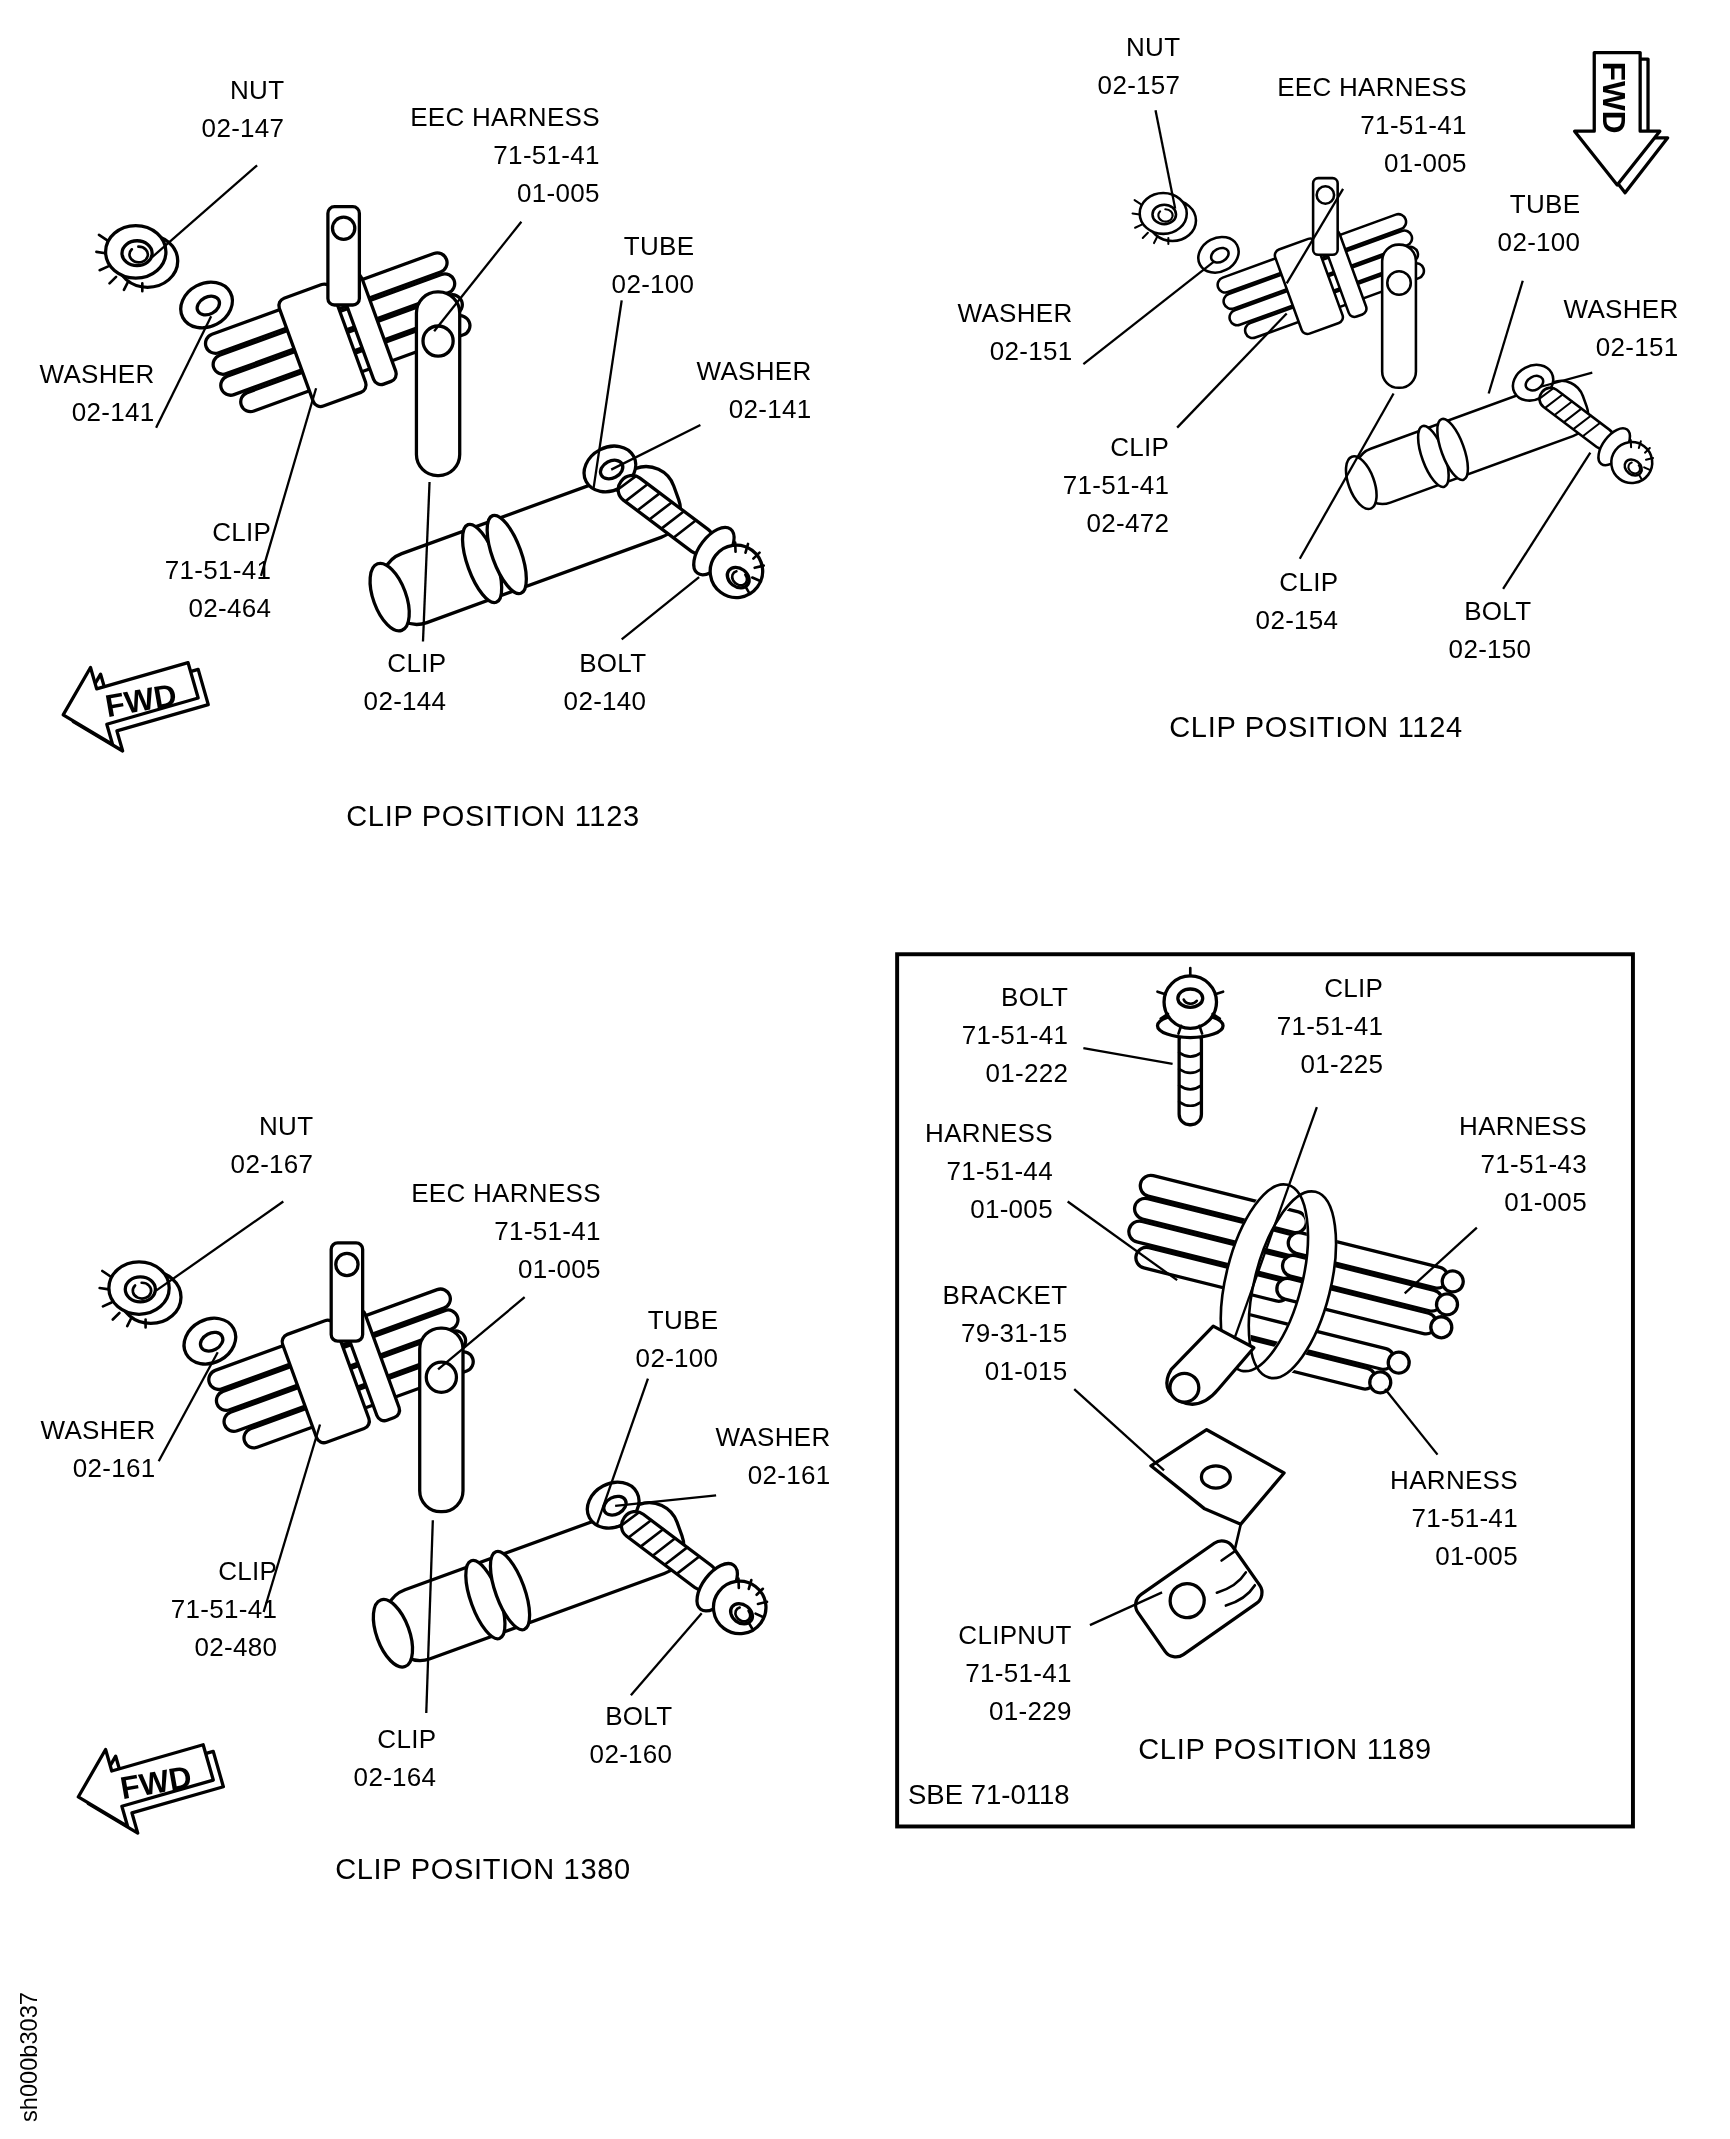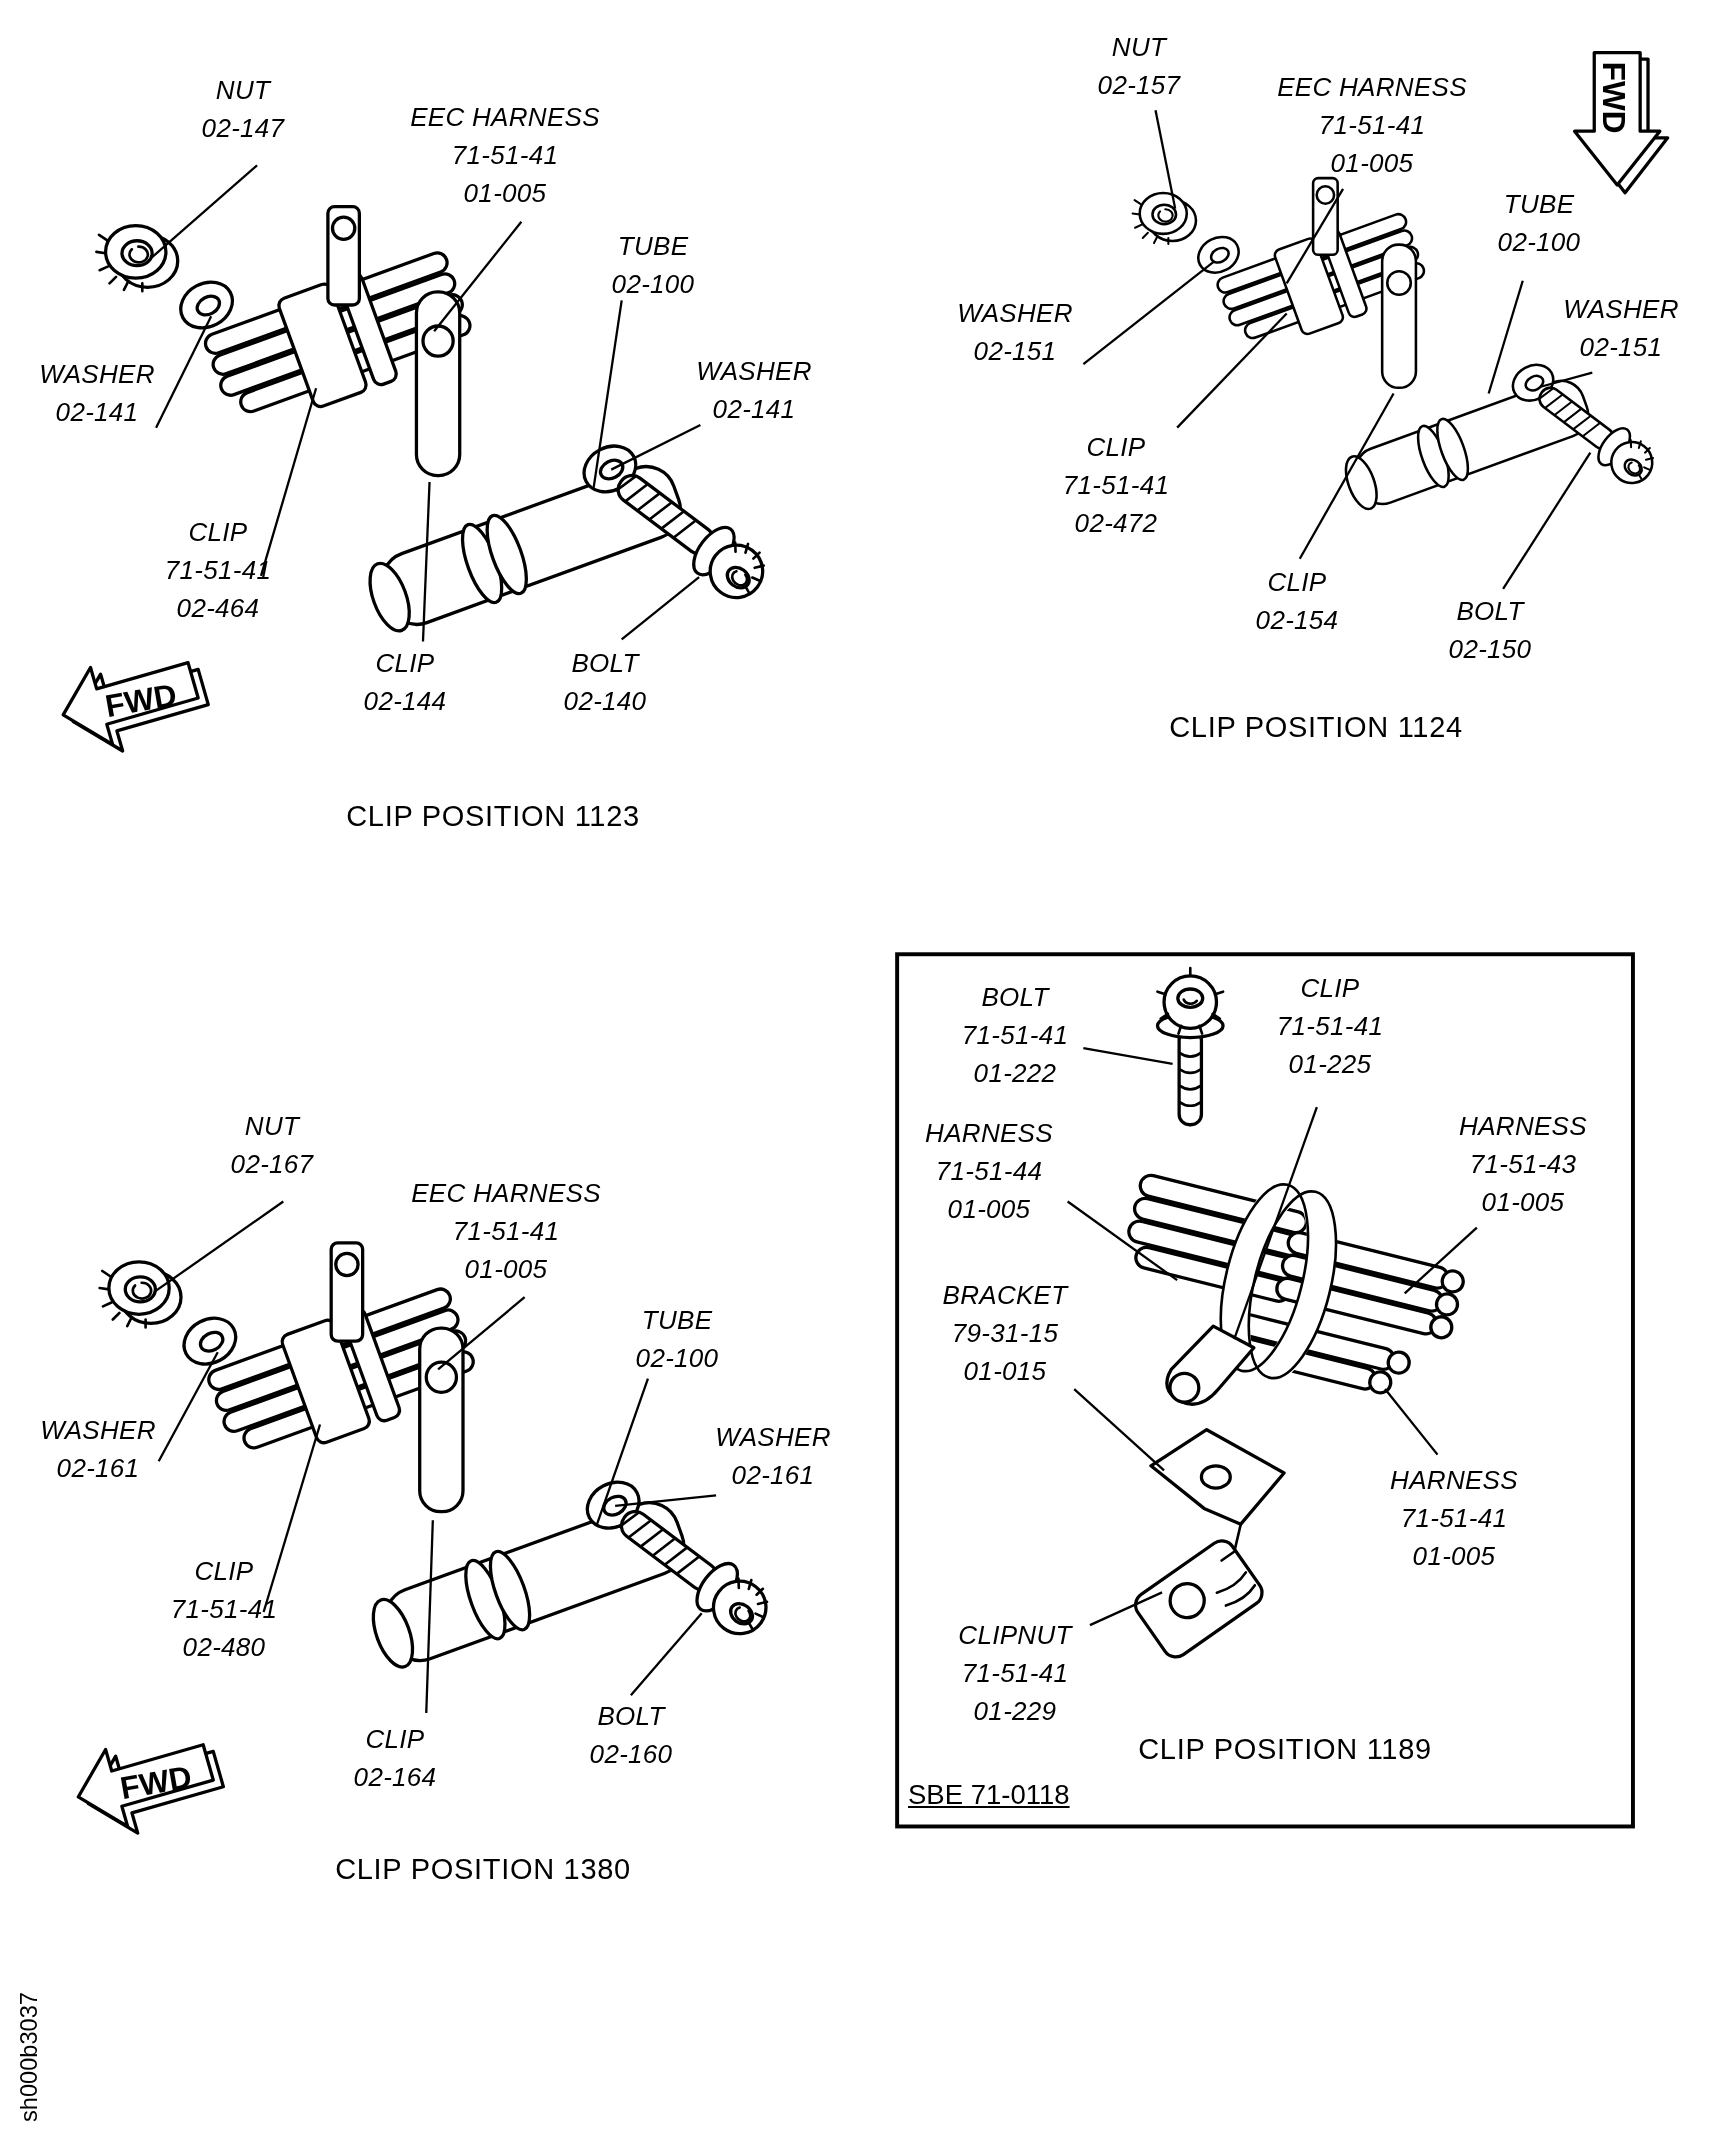--- a/index.html
+++ b/index.html
@@ -5,23 +5,23 @@
   html,body{margin:0;padding:0;background:#fff;}
   #canvas{position:relative;width:1730px;height:2140px;background:#ffffff;
           font-family:"Liberation Sans",sans-serif;color:#000;overflow:hidden;}
   svg.art{position:absolute;left:0;top:0;}
   .part{fill:#ffffff;stroke:#000000;stroke-width:5;stroke-linejoin:round;stroke-linecap:round;}
   .part-thin{fill:none;stroke:#000000;stroke-width:4;stroke-linecap:round;}
   .eraser{fill:none;stroke:#ffffff;stroke-width:46;}
   .leader{stroke:#000000;stroke-width:3.5;fill:none;}
   .boxline{fill:none;stroke:#000000;stroke-width:6;}
   .fwdtext{font-family:"Liberation Sans",sans-serif;font-size:48px;font-weight:bold;fill:#000;stroke:none;}
-  .lbl{position:absolute;transform:translateX(-50%);text-align:center;white-space:pre-line;
-       font-size:26px;line-height:38px;letter-spacing:0.3px;font-style:italic;}
-  .lbl-left{position:absolute;white-space:pre-line;font-size:27.5px;line-height:39px;text-decoration:underline;}
+  .lbl{position:absolute;transform:translateX(-50%);text-align:right;white-space:pre-line;
+       font-size:26px;line-height:38px;letter-spacing:0.3px;}
+  .lbl-left{position:absolute;white-space:pre-line;font-size:27.5px;line-height:39px;}
   .caption{position:absolute;transform:translateX(-50%);font-size:29px;white-space:nowrap;letter-spacing:0.7px;}
   .vtext{position:absolute;font-size:23.6px;transform:rotate(-90deg);transform-origin:0 0;white-space:nowrap;}
 </style>
 </head>
 <body>
 
 <div id="canvas">
 
 <svg class="art" width="1730" height="2140" viewBox="0 0 2638 3263">
   <defs>

